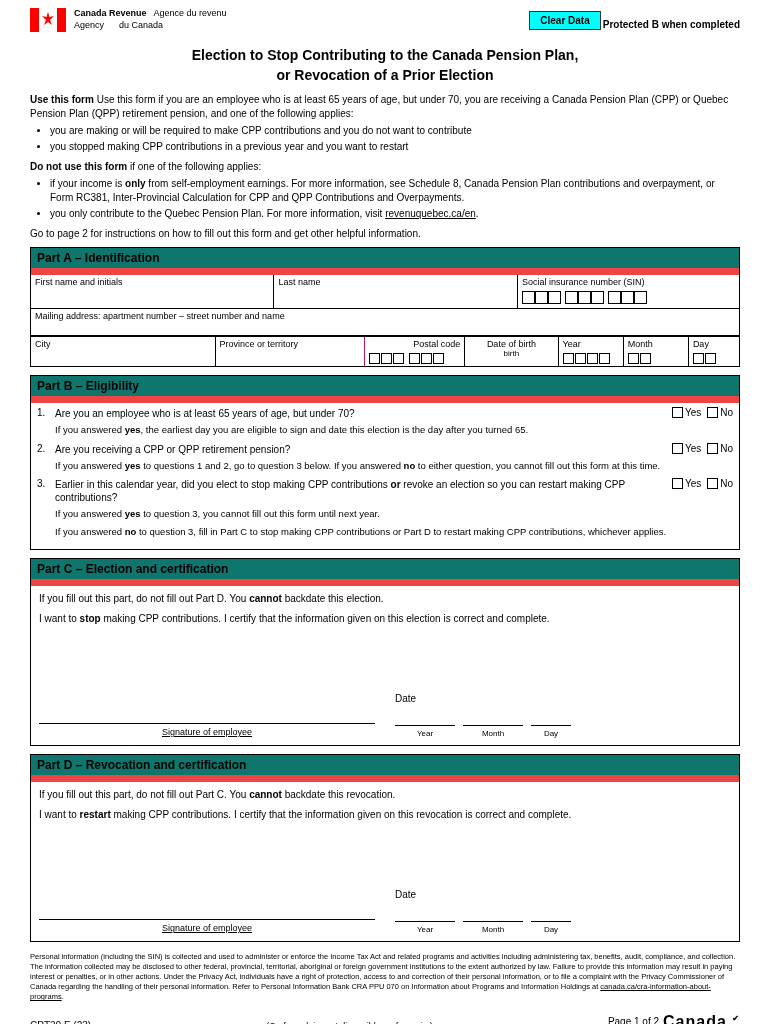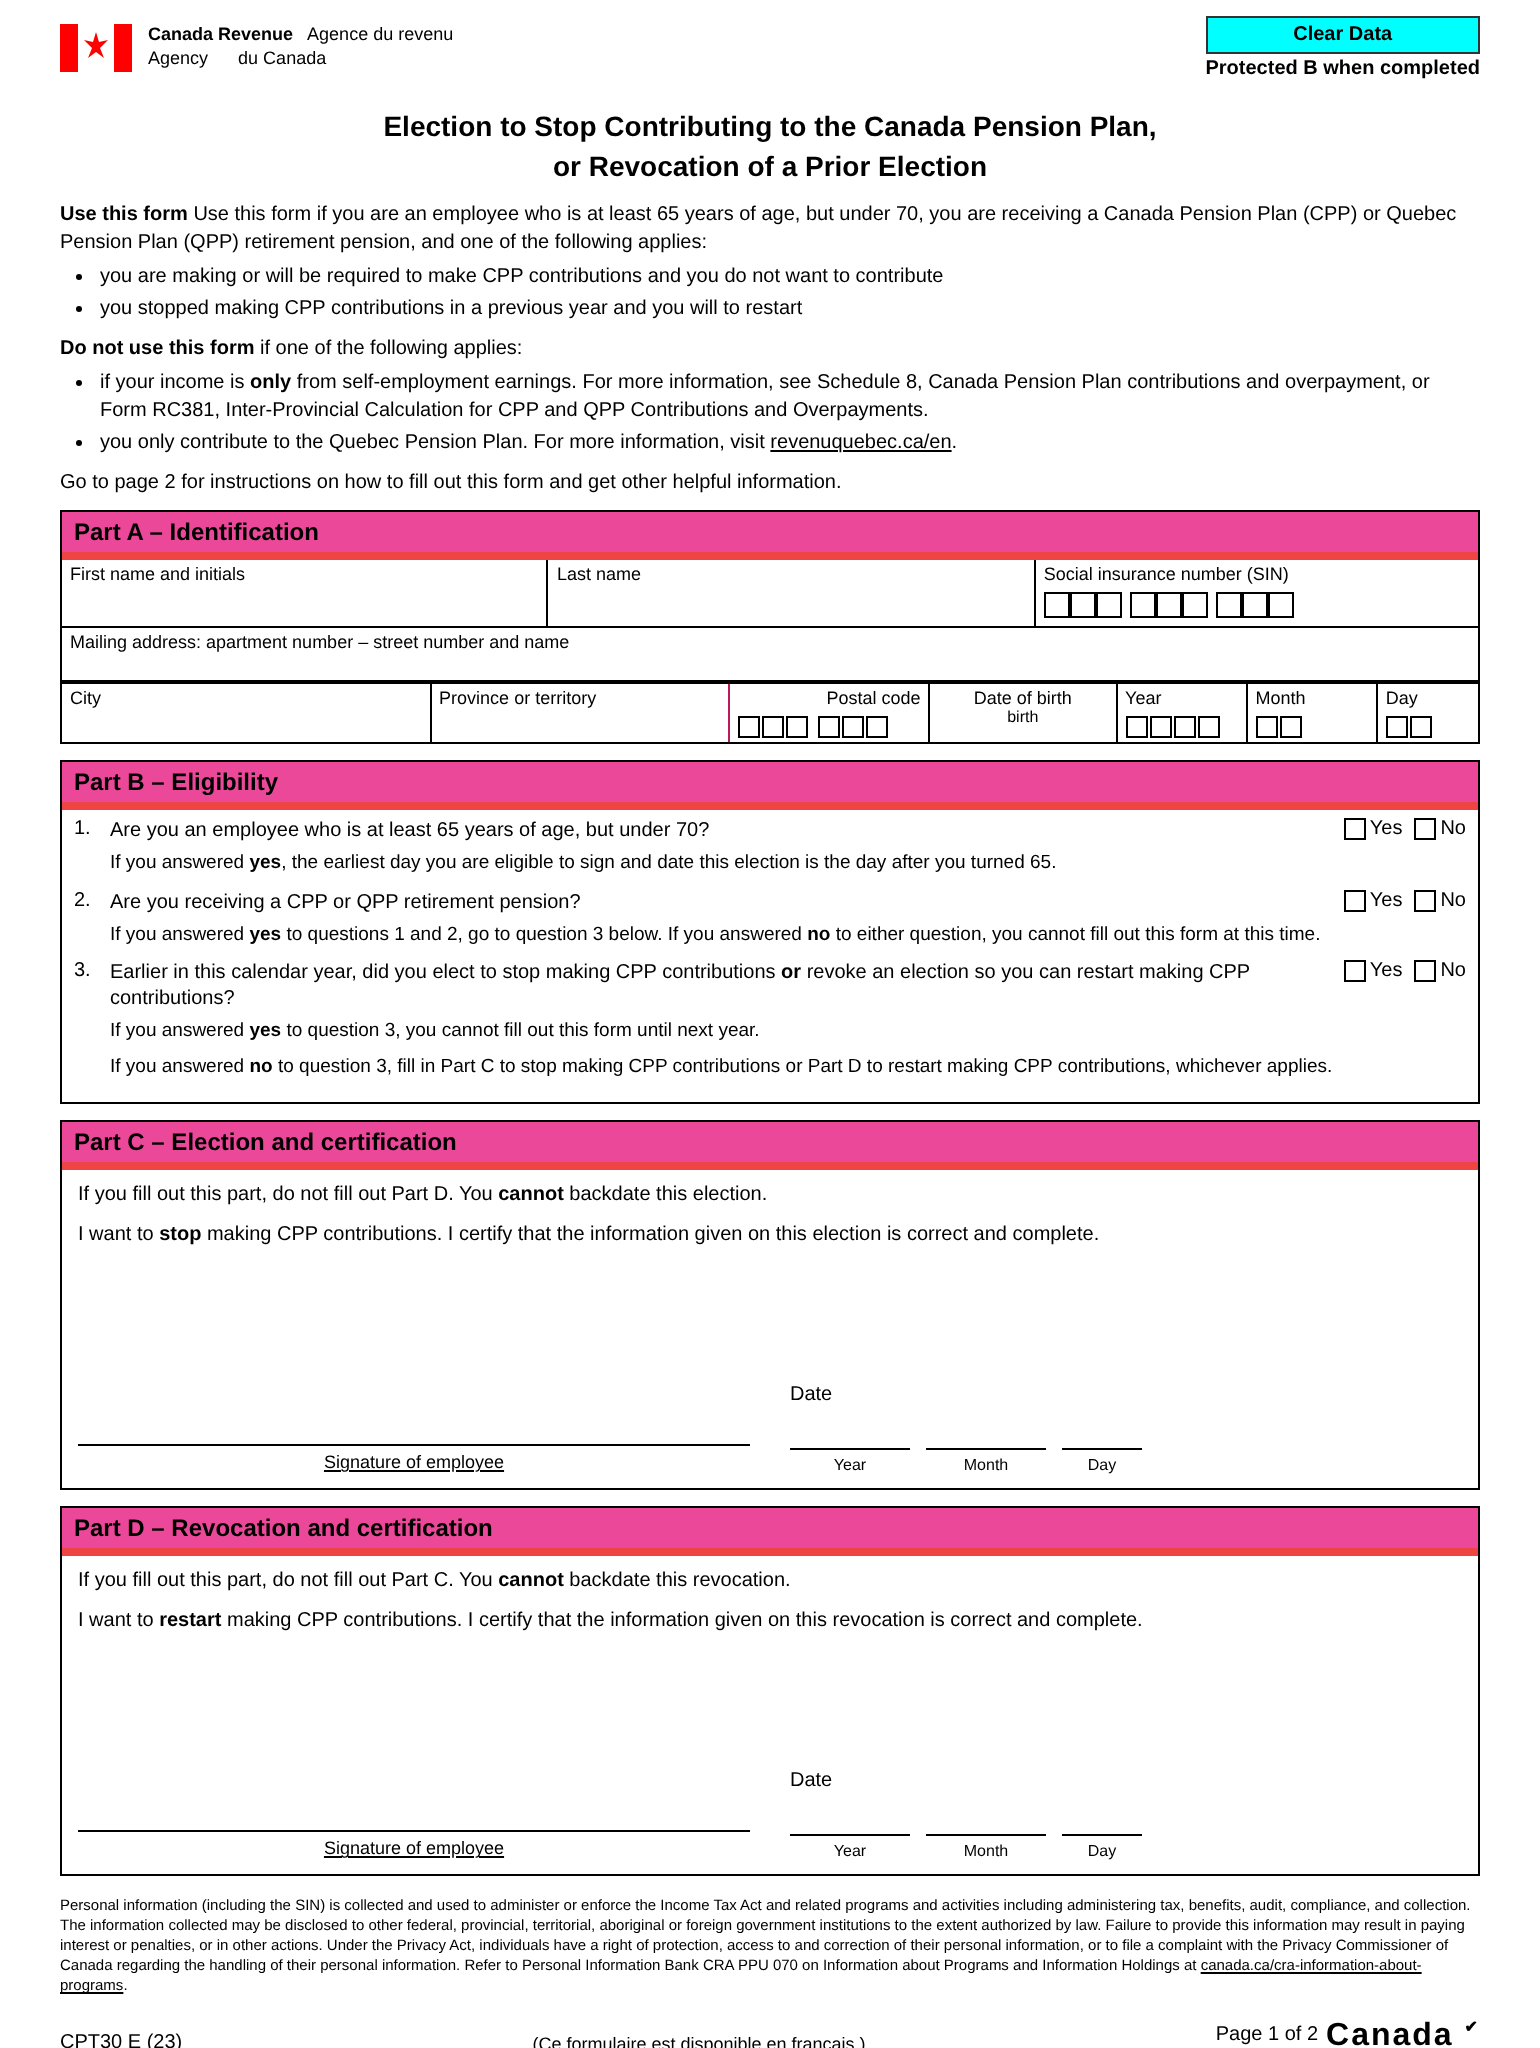--- a/index.html
+++ b/index.html
@@ -43,21 +43,22 @@
     }
     .protected-b {
       font-size: 10px;
       text-align: right;
     }
     .protected-b span {
       font-weight: bold;
     }
     .header-right {
       display: flex;
-      flex-direction: column;
+      flex-direction: row;
+      align-items: flex-end;
       gap: 2px;
     }
 
     
     .form-title {
       text-align: center;
       font-size: 14px;
       font-weight: bold;
       margin: 10px 0 8px 0;
       line-height: 1.4;
@@ -77,22 +78,22 @@
       margin-bottom: 2px;
     }
     .intro-text a { color: #000; }
 
     
     .section-box {
       border: 1px solid #000;
       margin-bottom: 8px;
     }
     .section-header {
-      background: #ec4899;
-      border-bottom: 4px solid #ef4444;
+      background: #0f766e;
+      border-bottom: 7px solid #ef4444;
       padding: 3px 6px;
       font-size: 12px;
       font-weight: bold;
     }
 
     .address-row {
       border-bottom: 1px solid #000;
       padding: 2px 4px;
       font-size: 9px;
       min-height: 20px;
@@ -328,21 +329,21 @@
 
   <div class="form-title">
     <div>Election to Stop Contributing to the Canada Pension Plan,</div>
     <div>or Revocation of a Prior Election</div>
   </div>
 
   <div class="intro-text">
     <p><b>Use this form</b> <span>Use this form if you are an employee who is at least 65 years of age, but under 70, you are receiving a Canada Pension Plan (CPP) or Quebec Pension Plan (QPP) retirement pension, and one of the following applies:</span></p>
     <ul>
       <li>you are making or will be required to make CPP contributions and you do not want to contribute</li>
-      <li>you stopped making CPP contributions in a previous year and you will to restart</li>
+      <li>you stopped making CPP contributions in a previous year and you want to restart</li>
     </ul>
   </div>
   <div class="intro-text">
     <p><b>Do not use this form</b> if one of the following applies:</p>
     <ul>
       <li>if your income is <b>only</b> from self-employment earnings. For more information, see Schedule 8, Canada Pension Plan contributions and overpayment, or Form RC381, Inter-Provincial Calculation for CPP and QPP Contributions and Overpayments.</li>
       <li>you only contribute to the Quebec Pension Plan. For more information, visit <a href="#">revenuquebec.ca/en</a>.</li>
     </ul>
   </div>
   <div class="intro-text">

